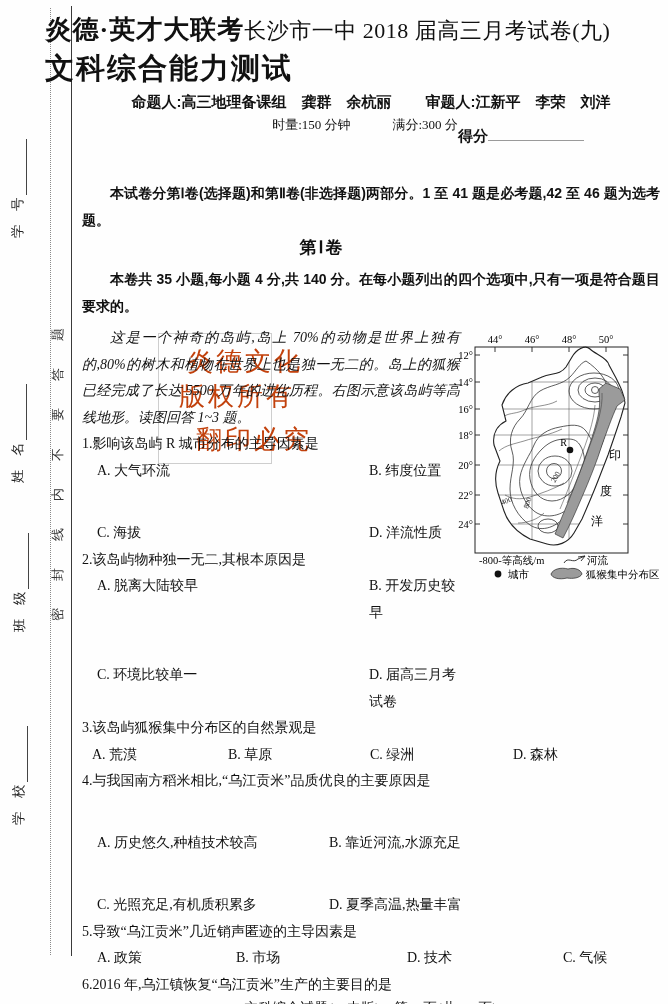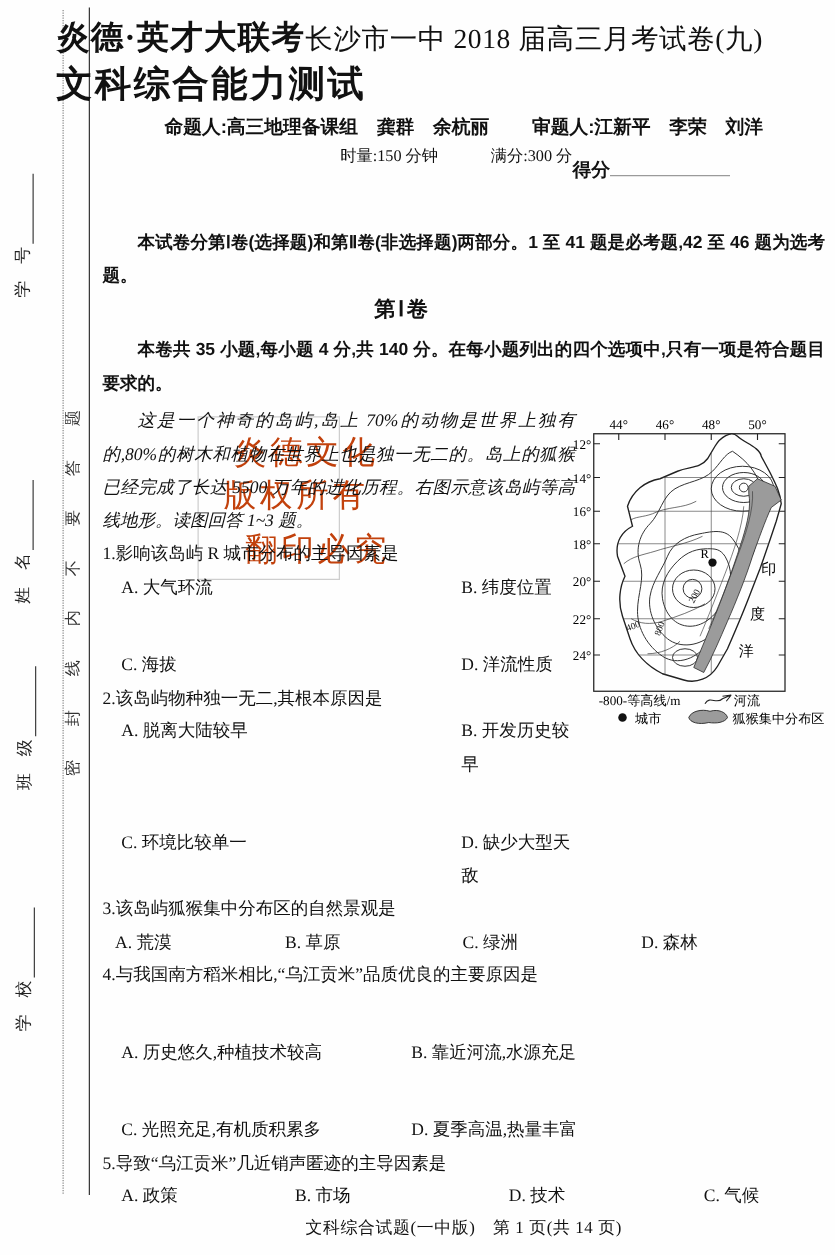--- a/index.html
+++ b/index.html
@@ -116,21 +116,21 @@
           <span>A. 大气环流</span>
           <span>B. 纬度位置</span>
           <span>C. 海拔</span>
           <span>D. 洋流性质</span>
         </div>
         <div class="qstem">2.该岛屿物种独一无二,其根本原因是</div>
         <div class="opts opts2a">
           <span>A. 脱离大陆较早</span>
           <span>B. 开发历史较早</span>
           <span>C. 环境比较单一</span>
-          <span>D. 缺少大型天敌</span>
+          <span>D. 届高三月考试卷</span>
         </div>
       </div>
     </div>
 
     <div class="qstem">3.该岛屿狐猴集中分布区的自然景观是</div>
     <div class="opts opts4a">
       <span>A. 荒漠</span>
       <span>B. 草原</span>
       <span>C. 绿洲</span>
       <span>D. 森林</span>
@@ -146,20 +146,21 @@
     </div>
 
     <div class="qstem">5.导致“乌江贡米”几近销声匿迹的主导因素是</div>
     <div class="opts opts4b">
       <span>A. 政策</span>
       <span>B. 市场</span>
       <span>D. 技术</span>
       <span>C. 气候</span>
     </div>
 
+    <div class="qstem">6.2016 年,乌江镇恢复“乌江贡米”生产的主要目的是</div>
 
     <div class="footer">文科综合试题(一中版)　第 1 页(共 14 页)</div>
   </div>
 
   <div class="score"><span>得分</span><span class="line"></span></div>
 
   <div class="mapwrap">
     <svg width="212" height="258" viewBox="0 0 212 258">
       <defs>
         <clipPath id="islclip">

